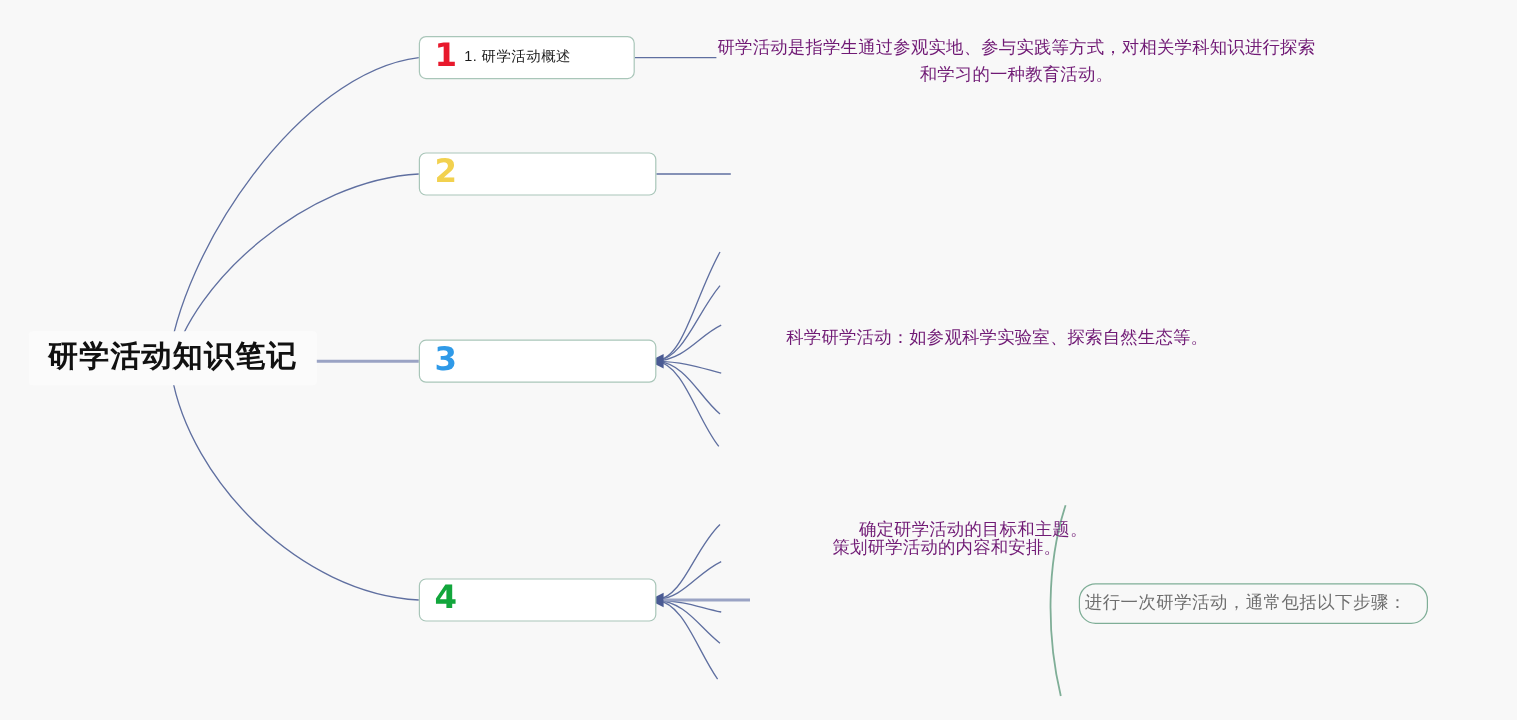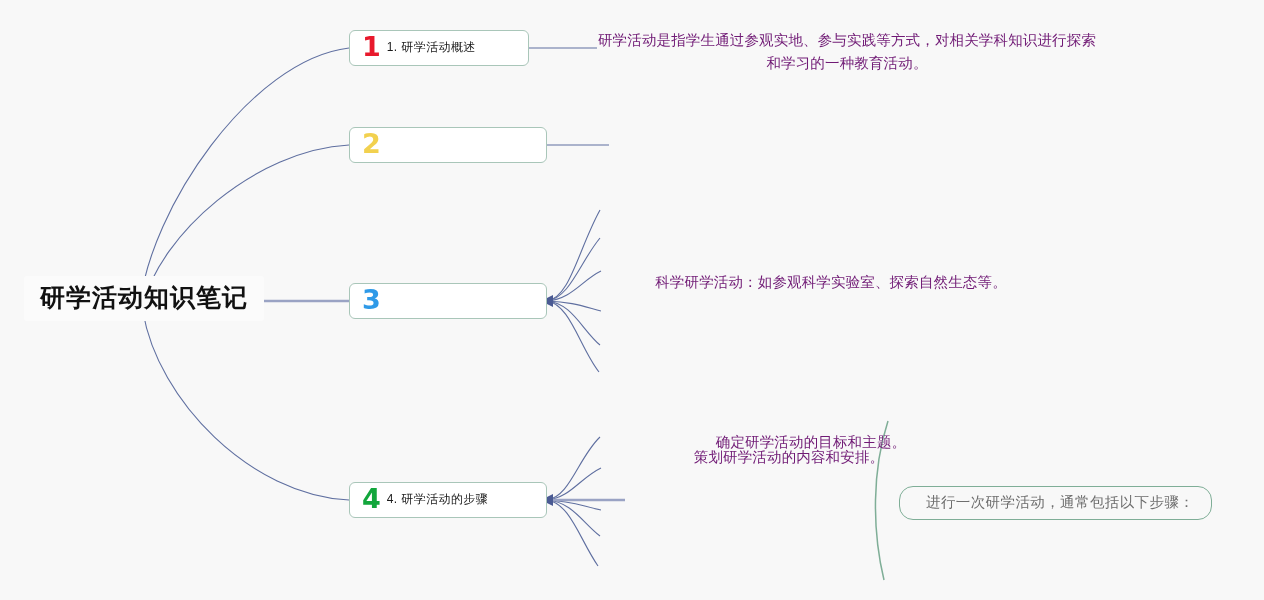--- a/index.html
+++ b/index.html
@@ -92,21 +92,21 @@
   #leaf3a { left: 611px; top: 217px; width: 530px; }
   #leaf3b { left: 611px; top: 271px; width: 440px; }
   #leaf4a { left: 609px; top: 431px; width: 360px; margin-left: 22px; }
   #leaf4b { left: 609px; top: 446px; width: 360px; }
 
   
   .callout {
     position: absolute;
     left: 899px;
     top: 486px;
-    padding: 6px 17px 7px 26px;
+    padding: 6px 17px 7px 4px;
     border: 1.3px solid #7fae97;
     border-radius: 14px;
     background: #f8f8f8;
     font-size: 14.5px;
     color: #6e6e6e;
     white-space: nowrap;
     letter-spacing: 0.4px;
     box-sizing: border-box;
   }
 </style>
@@ -167,21 +167,20 @@
   <div class="branch-node" id="node2">
     <span class="branch-num" style="color:#f2d14f">2</span>
   </div>
 
   <div class="branch-node" id="node3">
     <span class="branch-num" style="color:#2f9ae8">3</span>
   </div>
 
   <div class="branch-node" id="node4">
     <span class="branch-num" style="color:#12a63c">4</span>
-    <span class="branch-label">4. 研学活动的步骤</span>
   </div>
 
   <div class="leaf" id="leaf1">研学活动是指学生通过参观实地、参与实践等方式，对相关学科知识进行探索和学习的一种教育活动。</div>
 
 
   <div class="leaf" id="leaf3b">科学研学活动：如参观科学实验室、探索自然生态等。</div>
 
   <div class="leaf" id="leaf4a">确定研学活动的目标和主题。</div>
   <div class="leaf" id="leaf4b">策划研学活动的内容和安排。</div>
 

